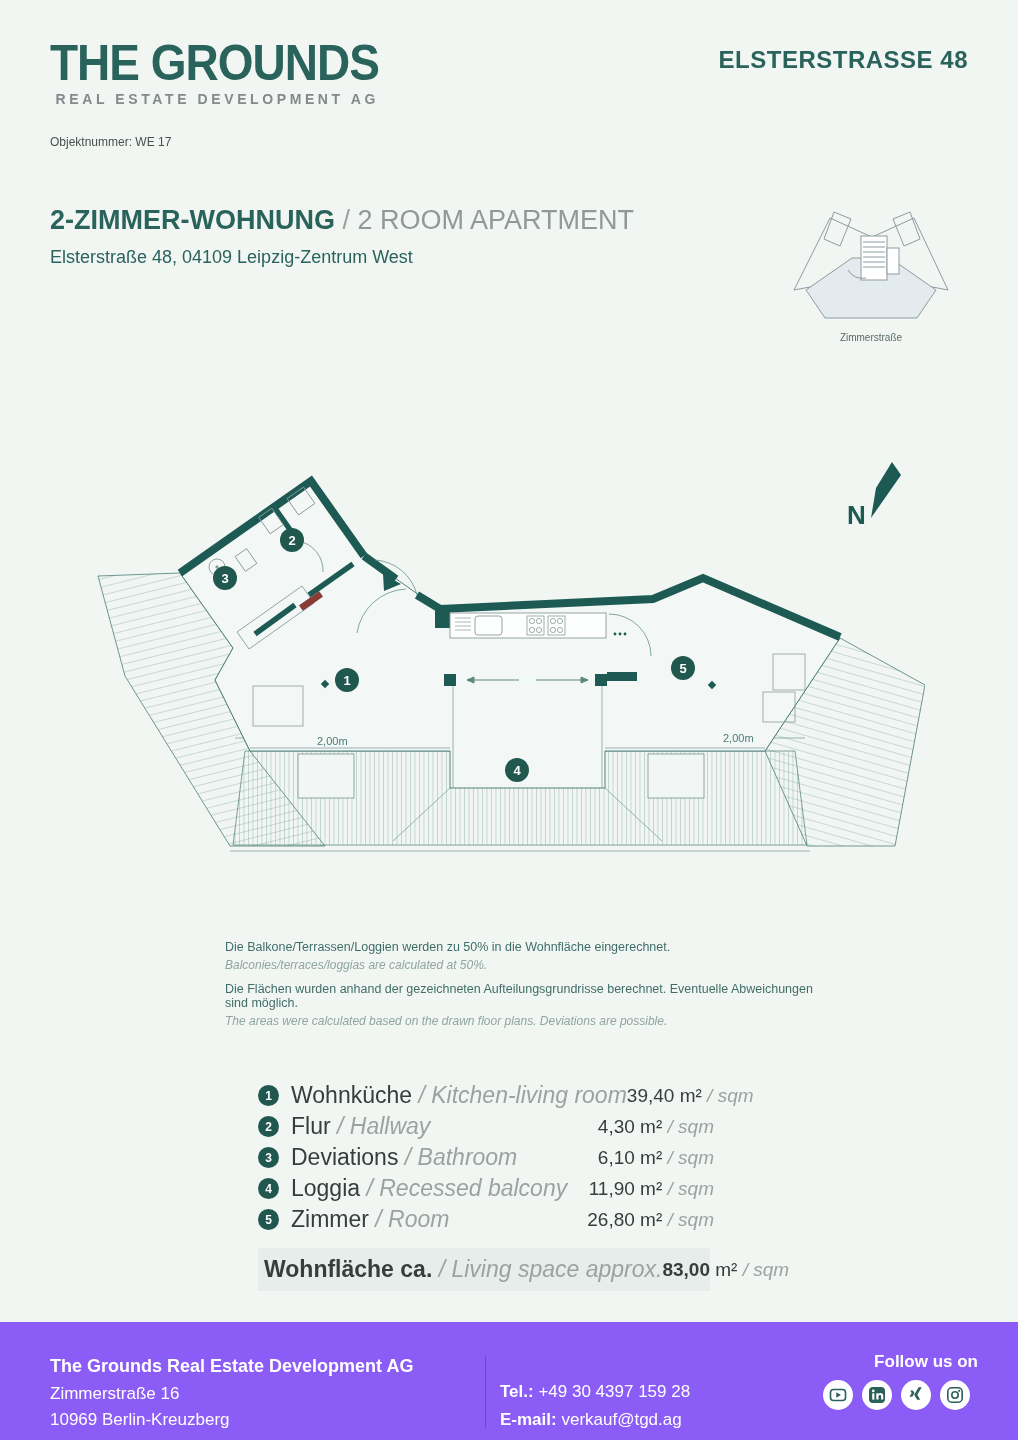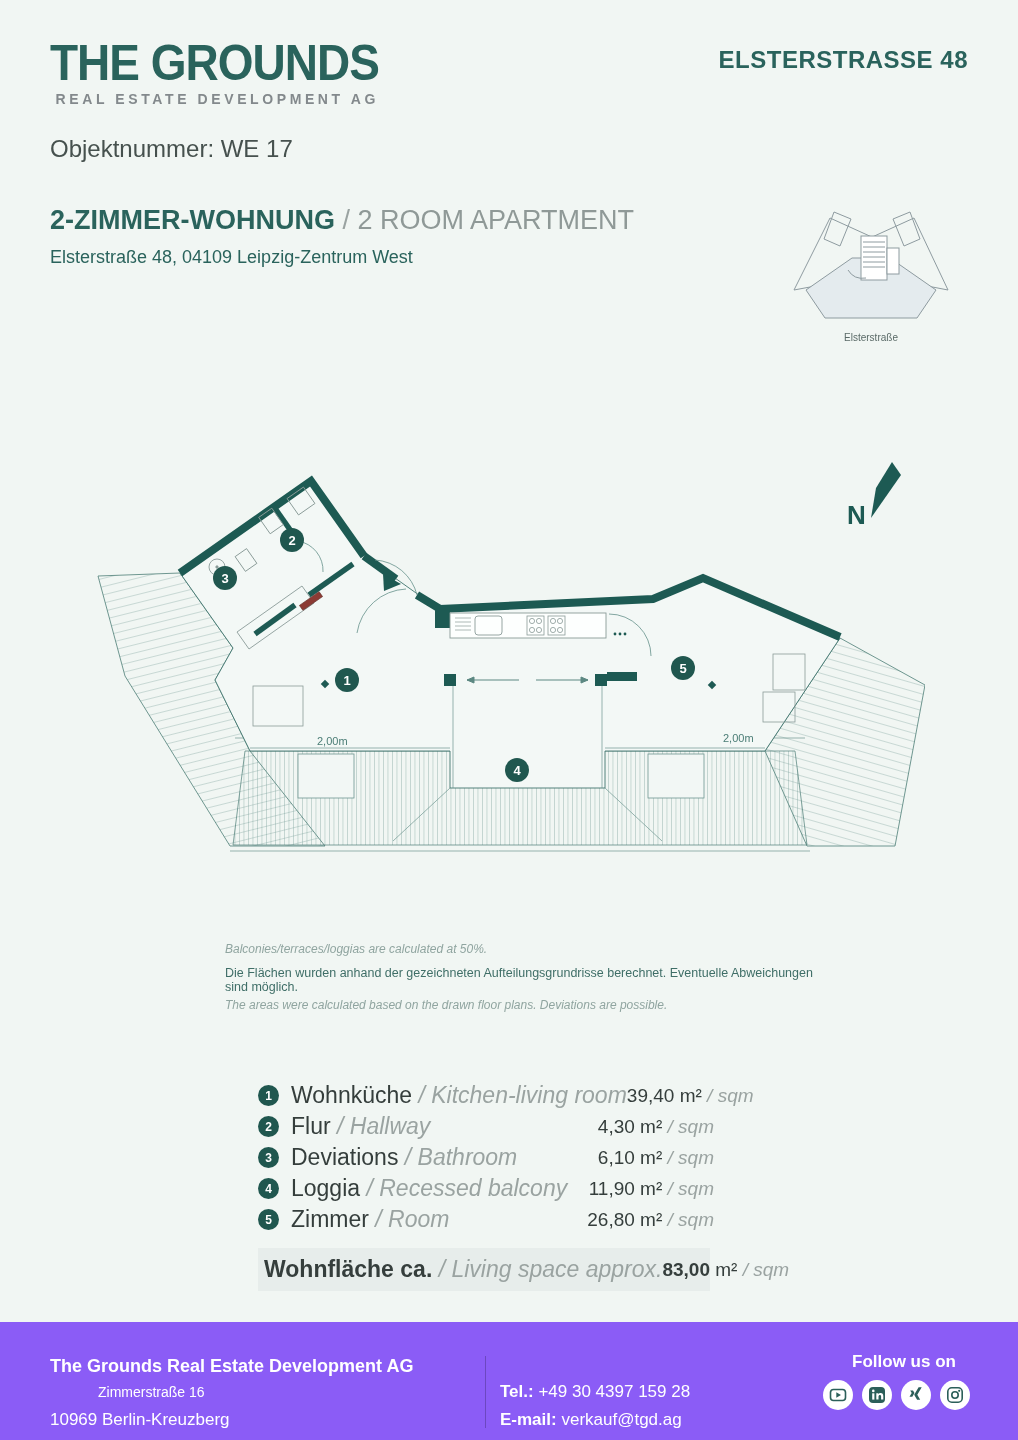--- a/index.html
+++ b/index.html
@@ -19,21 +19,21 @@
   }
   .logo-sub {
     margin-top:7px; font-size:14px; font-weight:bold; letter-spacing:3.6px;
     color:#83898c;
     text-align:right;
   }
   .project-name {
     position:absolute; right:50px; top:46px; font-size:24px; font-weight:bold;
     color:#2a635c; letter-spacing:.5px;
   }
-  .objekt { position:absolute; left:50px; top:135px; font-size:24px; color:#46514e; }
+  .objekt { position:absolute; left:50px; top:135px; font-size:12px; color:#46514e; }
 
   
   .titleblock { position:absolute; left:50px; top:206px; }
   .title-line { font-size:27px; line-height:1.1; }
   .title-de { color:#2a635c; font-weight:bold; }
   .title-sep { color:#9aa3a1; font-weight:normal; }
   .title-en { color:#8f9997; font-weight:normal; }
   .title-addr { margin-top:11px; font-size:18px; color:#2a635c; }
   .title-floor { margin-top:7px; font-size:18px; color:#3f4a48; }
   .title-floor .en { color:#9aa3a1; }
@@ -71,27 +71,27 @@
   .total-row .room-name { font-weight:bold; }
   .total-row .room-name .en { font-weight:normal; }
   .total-row .room-val .num { font-weight:bold; }
 
   
   .footer {
     position:absolute; left:0; top:1322px; width:1018px; height:118px;
     background:#8b5cf6; color:#fff;
   }
   .f-company { position:absolute; left:50px; top:34px; font-size:18px; font-weight:bold; }
-  .f-street  { position:absolute; left:50px; top:62px; font-size:14px; font-weight:300;margin-left:48px; }
+  .f-street  { position:absolute; left:50px; top:62px; font-size:17px; font-weight:300; }
   .f-city    { position:absolute; left:50px; top:88px; font-size:17px; font-weight:300; }
   .f-divider { position:absolute; left:485px; top:34px; width:1px; height:72px; background:rgba(0,0,0,.22); }
   .f-tel   { position:absolute; left:500px; top:60px; font-size:17px; }
   .f-email { position:absolute; left:500px; top:88px; font-size:17px; }
   .f-label { font-weight:bold; }
-  .f-follow { position:absolute; left:830px; top:30px; width:148px; text-align:center; font-size:17px; font-weight:bold; }
+  .f-follow { position:absolute; left:830px; top:30px; width:148px; text-align:right; font-size:17px; font-weight:bold; }
   .f-social { position:absolute; left:823px; top:58px; display:flex; gap:9px; }
   .s-icon {
     width:30px; height:30px; border-radius:50%; background:#fff;
     display:flex; align-items:center; justify-content:center; cursor:pointer;
   }
   .s-icon svg { display:block; }
 </style>
 </head>
 <body>
 
@@ -126,21 +126,21 @@
       <line x1="77" y1="44" x2="99" y2="44"></line>
         <line x1="77" y1="49" x2="99" y2="49"></line>
       <line x1="77" y1="54" x2="99" y2="54"></line>
         <line x1="77" y1="59" x2="99" y2="59"></line>
       <line x1="77" y1="64" x2="99" y2="64"></line>
         <line x1="77" y1="69" x2="99" y2="69"></line>
       <rect x="101" y="50" width="12" height="26" fill="#fff"></rect>
       <path d="M62,72 q6,10 18,8"></path>
     </g>
   </svg>
-  <div class="minimap-label">Elsterstraße</div>
+  <div class="minimap-label">Zimmerstraße</div>
 </div>
 
 <div class="plan">
 <svg width="830" height="432" viewBox="0 0 830 432">
   <defs>
     <pattern id="hatchL" width="8" height="8" patternUnits="userSpaceOnUse" patternTransform="rotate(-14)">
       <line x1="0" y1="0" x2="8" y2="0" stroke="#7ba09a" stroke-width="0.7"></line>
     </pattern>
     <pattern id="hatchR" width="8" height="8" patternUnits="userSpaceOnUse" patternTransform="rotate(16)">
       <line x1="0" y1="0" x2="8" y2="0" stroke="#7ba09a" stroke-width="0.7"></line>
@@ -255,20 +255,21 @@
   <text x="628" y="294" font-size="11" fill="#4b7d76">2,00m</text>
 
   <g>
     <path d="M797,14 L806,27 L776,70 L781,40 Z" fill="#1d5a53"></path>
     <text x="752" y="76" font-size="26" font-weight="bold" fill="#1d5a53">N</text>
   </g>
 </svg>
 </div>
 
 <div class="disclaimer">
+  <div class="disc-de">Die Balkone/Terrassen/Loggien werden  zu 50% in die Wohnfläche eingerechnet.</div>
   <div class="disc-en">Balconies/terraces/loggias are calculated at 50%.</div>
   <div class="disc-de">Die Flächen wurden anhand der gezeichneten Aufteilungsgrundrisse berechnet. Eventuelle Abweichungen sind möglich.</div>
   <div class="disc-en">The areas were calculated based on the drawn floor plans. Deviations are possible.</div>
 </div>
 
 <div class="roomtable">
 
   <div class="room-row">
     <div class="badge">1</div>
     <div class="room-name"><span>Wohnküche</span><span class="en"> / </span><span class="en">Kitchen-living room</span></div>

